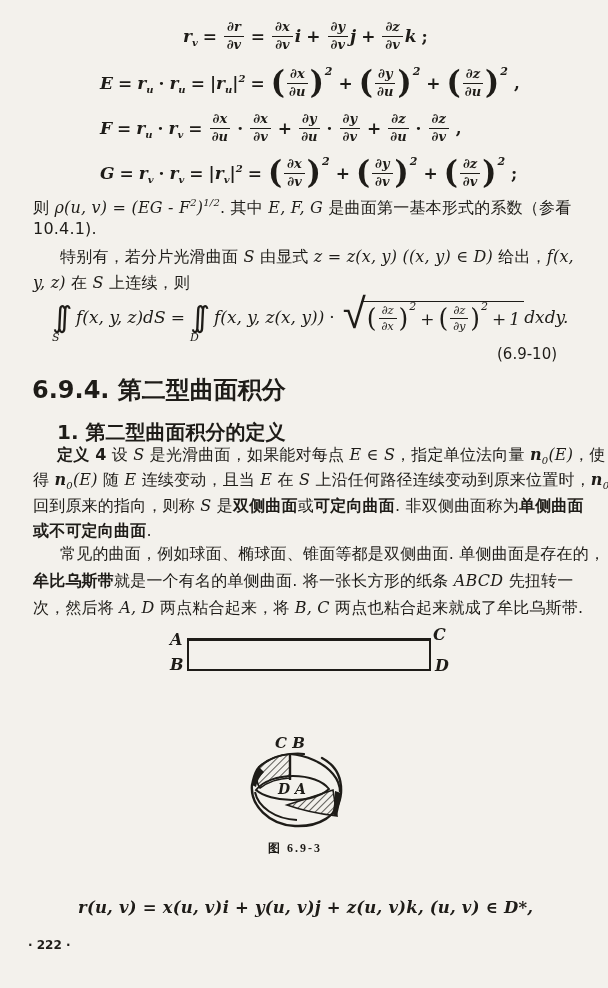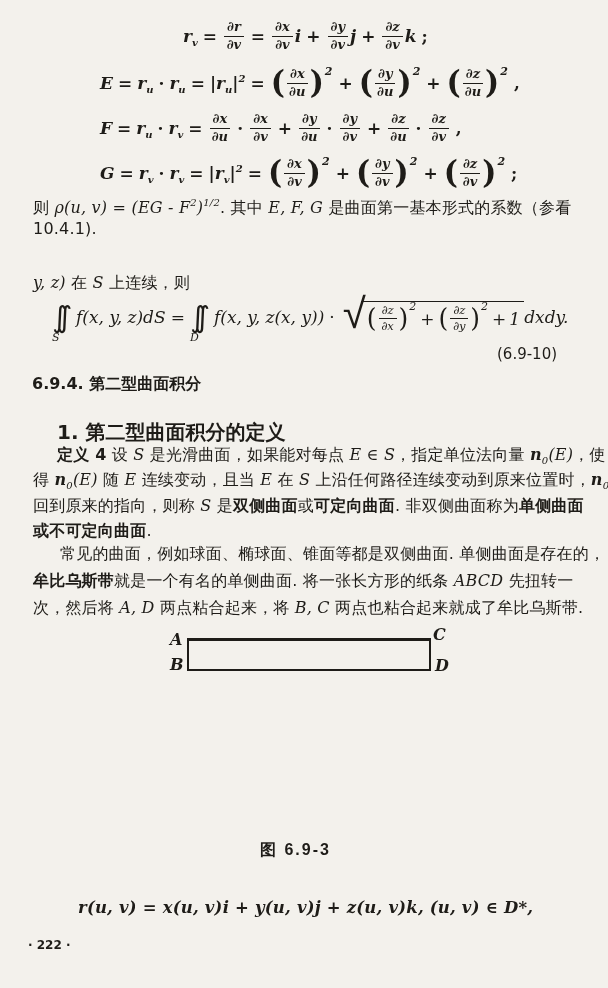--- a/index.html
+++ b/index.html
@@ -11,21 +11,21 @@
   .tline{position:absolute;white-space:nowrap;font-family:"DejaVu Sans",sans-serif;
          font-size:16px;line-height:21px;letter-spacing:0.2px;color:var(--ink);}
   .run-cn{font-family:"DejaVu Sans",sans-serif;}
   .run-b{font-family:"DejaVu Sans",sans-serif;font-weight:bold;}
   .run-math{font-family:"DejaVu Serif",serif;font-style:italic;}
   .run-mathbold{font-family:"DejaVu Serif",serif;font-style:italic;font-weight:bold;}
   .run-sup{font-family:"DejaVu Serif",serif;font-style:italic;font-size:10px;vertical-align:7px;}
   .run-sub{font-family:"DejaVu Serif",serif;font-style:italic;font-size:10px;vertical-align:-4px;}
 
   
-  .h-sec{position:absolute;font-family:"DejaVu Sans",sans-serif;font-weight:bold;font-size:16px;white-space:nowrap;}
+  .h-sec{position:absolute;font-family:"DejaVu Sans",sans-serif;font-weight:bold;font-size:24px;white-space:nowrap;}
   .h-sub{position:absolute;font-family:"DejaVu Sans",sans-serif;font-weight:600;font-size:20px;white-space:nowrap;}
 
   
   .mline{position:absolute;display:flex;align-items:center;white-space:nowrap;
          font-size:17px;font-weight:600;color:var(--ink);}
   .mvar{font-family:"DejaVu Serif",serif;font-style:italic;text-align:right;}
   .mvar sub{font-size:10px;line-height:0;}
   .mvar sup{font-size:10px;line-height:0;}
   .mbold{font-weight:bold;}
   .mop{font-family:"DejaVu Serif",serif;font-style:normal;margin:0 5px;}
@@ -45,21 +45,21 @@
   .sqrt .body .frac{font-size:11.5px;}
   .sqrt .body .paren{font-size:25px;}
   .sqrt .body .mop{margin:0 3px;}
   .eqnum{position:absolute;font-family:"DejaVu Sans",sans-serif;font-size:15px;white-space:nowrap;}
 
   
   .strip-fig{position:absolute;}
   .strip-rect{position:absolute;border:2px solid var(--ink);border-top-width:3px;background:transparent;}
   .strip-label{position:absolute;font-family:"DejaVu Serif",serif;font-style:italic;font-weight:bold;font-size:16px;line-height:16px;}
   .mobius{position:absolute;}
-  .fig-caption{position:absolute;font-family:Liberation Sans, sans-serif;font-weight:600;font-size:16px;white-space:nowrap;letter-spacing:2px;}
+  .fig-caption{position:absolute;font-family:Liberation Serif, serif;font-weight:600;font-size:12px;white-space:nowrap;letter-spacing:2px;margin-left:8px;}
   .footer{position:absolute;font-family:"DejaVu Sans",sans-serif;font-weight:bold;font-size:12px;white-space:nowrap;}
 </style>
 </head>
 <body>
 
 <div class="page">
 
   <div class="mline" style="left:183px;top:14px;height:44px;">
       <span class="mvar mbold">r<sub>v</sub></span>
       <span class="mop">=</span>
@@ -206,20 +206,21 @@
         </span>
         <span class="paren">)</span>
         <span class="psup">2</span>
       </span>
       <span class="mop">;</span>
     </div>
 
   <div class="tline" style="left:33px;top:192px;"><span class="run-cn">则 </span><span class="run-math">ρ(u, v) = (EG - F</span><span class="run-sup">2</span><span class="run-math">)</span><span class="run-sup">1/2</span><span class="run-cn">. 其中 </span><span class="run-math">E, F, G</span><span class="run-cn"> 是曲面第一基本形式的系数（参看</span></div>
   <div class="tline" style="left:33px;top:218px;"><span class="run-cn">10.4.1).</span></div>
 
+  <div class="tline" style="left:60px;top:246px;"><span class="run-cn">特别有，若分片光滑曲面 </span><span class="run-math">S</span><span class="run-cn"> 由显式 </span><span class="run-math">z = z(x, y)  ((x, y) ∈ D)</span><span class="run-cn"> 给出，</span><span class="run-math">f(x,</span></div>
   <div class="tline" style="left:33px;top:272px;"><span class="run-math">y, z)</span><span class="run-cn"> 在 </span><span class="run-math">S</span><span class="run-cn"> 上连续，则</span></div>
 
   <div class="mline" style="left:52px;top:293px;height:48px;font-weight:500;">
       <span class="iint"><span class="glyph">∫∫</span><span class="lim">S</span></span>
       <span class="mvar">f(x, y, z)dS</span>
       <span class="mop">=</span>
       <span class="iint"><span class="glyph">∫∫</span><span class="lim">D</span></span>
       <span class="mvar">f(x, y, z(x, y))</span>
       <span class="mop">·</span>
       <span class="sqrt">
@@ -265,19 +266,51 @@
   <div class="tline" style="left:33px;top:597px;"><span class="run-cn">次，然后将 </span><span class="run-math">A, D</span><span class="run-cn"> 两点粘合起来，将 </span><span class="run-math">B, C</span><span class="run-cn"> 两点也粘合起来就成了牟比乌斯带.</span></div>
 
   <div class="strip-fig" style="left:160px;top:626px;width:300px;height:56px;">
     <div class="strip-rect" style="left:27px;top:12px;width:240px;height:28px;"></div>
     <span class="strip-label" style="left:10px;top:6px;">A</span>
     <span class="strip-label" style="left:10px;top:31px;">B</span>
     <span class="strip-label" style="left:273px;top:1px;">C</span>
     <span class="strip-label" style="left:275px;top:32px;">D</span>
   </div>
 
+  <div class="mobius" style="left:243px;top:735px;width:104px;height:96px;">
+    <svg width="104" height="96" viewBox="0 0 104 96">
+      <defs>
+        <pattern id="hatch" width="5" height="5" patternUnits="userSpaceOnUse" patternTransform="rotate(45)">
+          <line x1="0" y1="0" x2="0" y2="5" stroke="#1e1c18" stroke-width="1.4"></line>
+        </pattern>
+      </defs>
+
+      <path d="M9,50 C7,70 26,90 52,91 C75,92 96,82 98,58 C99,42 92,30 79,23" fill="none" stroke="#1e1c18" stroke-width="2.4" stroke-linecap="round"></path>
+
+      <path d="M9,50 C11,39 14,34 16,32 C25,24 35,20 47,19 C53,18.5 58,18.6 61,19" fill="none" stroke="#1e1c18" stroke-width="2.2" stroke-linecap="round"></path>
+
+      <path d="M47,19 L47,45" fill="none" stroke="#1e1c18" stroke-width="2.4"></path>
+
+      <path d="M47,19 C63,20 81,28 90,39 C95,45 97,51 97,57" fill="none" stroke="#1e1c18" stroke-width="2.2"></path>
+
+      <path d="M13,55 C20,46 35,41 50,41 C66,41 80,46 86,54 C78,61 64,65 49,65 C34,65 20,61 13,55 Z" fill="none" stroke="#1e1c18" stroke-width="2"></path>
+
+      <path d="M12,57 C15,72 32,84 54,85" fill="none" stroke="#1e1c18" stroke-width="2"></path>
+
+      <path d="M16,32 C25,24 35,20 47,19 L47,43 C36,43.5 25,47 17,53 C13,48 13,38 16,32 Z" fill="url(#hatch)" stroke="#1e1c18" stroke-width="1.6"></path>
+
+      <path d="M44,70 L90,55 L94,81 C77,79 58,75 44,70 Z" fill="url(#hatch)" stroke="#1e1c18" stroke-width="1.6"></path>
+
+      <path d="M9,50 C11,39 14,34 16,32 L21,37 C17,41 14,46 13,52 Z" fill="#1e1c18" stroke="none"></path>
+
+      <path d="M98,58 C97,70 95,76 94,81 L89,79 C91,72 92,63 92,56 Z" fill="#1e1c18" stroke="none"></path>
+
+      <text x="47" y="13" text-anchor="middle" font-family="DejaVu Serif, serif" font-style="italic" font-weight="bold" font-size="15" fill="#1e1c18">C B</text>
+      <text x="49" y="59" text-anchor="middle" font-family="DejaVu Serif, serif" font-style="italic" font-weight="bold" font-size="14" fill="#1e1c18">D A</text>
+    </svg>
+  </div>
   <div class="fig-caption" style="left:260px;top:840px;">图  6.9-3</div>
 
   <div class="tline" style="left:78px;top:897px;font-size:16.5px;font-weight:600;"><span class="run-mathbold">r</span><span class="run-math">(u, v) = x(u, v)</span><span class="run-mathbold">i</span><span class="run-math"> + y(u, v)</span><span class="run-mathbold">j</span><span class="run-math"> + z(u, v)</span><span class="run-mathbold">k</span><span class="run-math">,   (u, v) ∈ D*,</span></div>
 
   <div class="footer" style="left:28px;top:938px;">· 222 ·</div>
 
 </div>
 
 </body></html>

